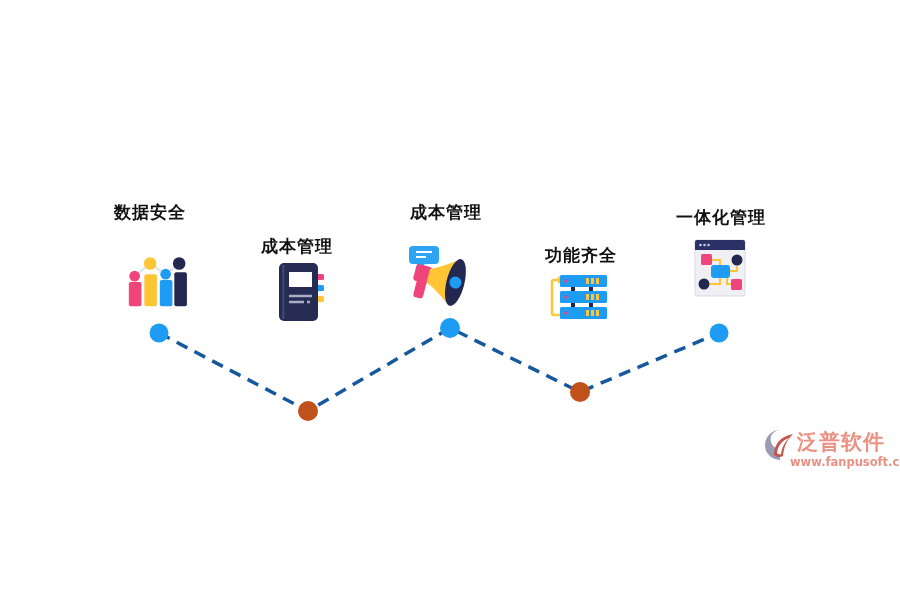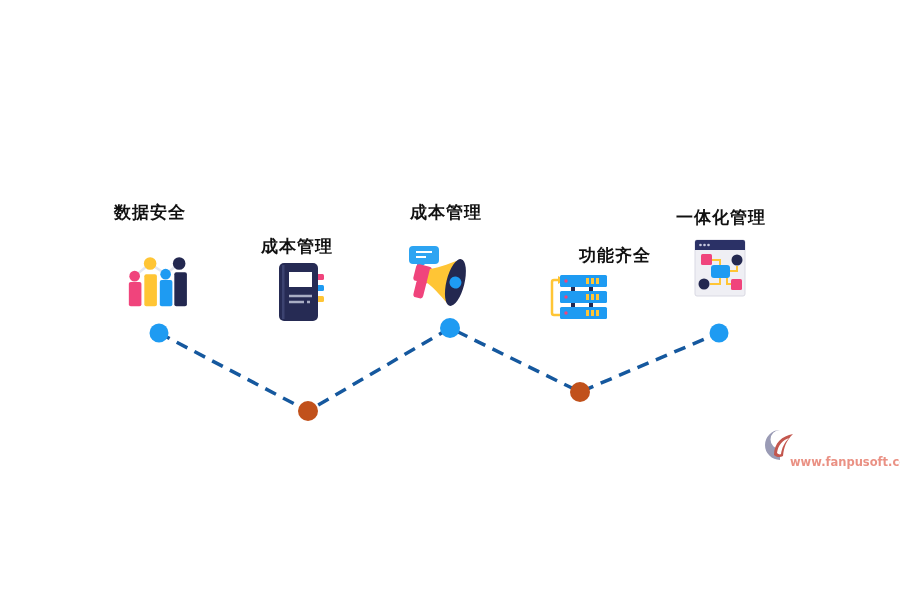--- a/index.html
+++ b/index.html
@@ -17,21 +17,21 @@
     transform: translateX(-50%);
     font-size: 17px;
     font-weight: bold;
     color: #111111;
     white-space: nowrap;
     letter-spacing: 1px;
   }
   .lbl-1 { left: 150px; top: 201px; }
   .lbl-2 { left: 297px; top: 235px; }
   .lbl-3 { left: 446px; top: 201px; text-align: right; }
-  .lbl-4 { left: 615px; top: 244px; }
+  .lbl-4 { left: 581px; top: 244px; }
   .lbl-5 { left: 721px; top: 206px; }
 
   .feature-icon { position: absolute; }
   .ico-1 { left: 121px; top: 250px; }
   .ico-2 { left: 272px; top: 261px; }
   .ico-3 { left: 405px; top: 241px; }
   .ico-4 { left: 545px; top: 273px; }
   .ico-5 { left: 694px; top: 237px; }
 
   .line-layer {
@@ -171,16 +171,17 @@
     <circle cx="10" cy="47" r="5.5" fill="#232850"></circle>
     <rect x="37" y="42" width="11" height="11" rx="1.5" fill="#f0447c"></rect>
   </svg>
 
   <div class="watermark">
     <svg class="wm-logo" width="32" height="32" viewBox="0 0 32 32">
       <path d="M16,1 A15,15 0 0 0 1,16 A15,15 0 0 0 16,31 L16,20 A8,8 0 0 1 16,1 Z" fill="#9a9bb5"></path>
       <path d="M10,26 C10,14 18,7 29,5 C22,12 20,18 19,27 C16,29 12,28 10,26 Z" fill="#c3564d"></path>
       <path d="M13,24 C14,16 19,11 25,9 C20,14 18,19 17,25 C16,26 14,25 13,24 Z" fill="#ffffff"></path>
     </svg>
+    <div class="wm-brand">泛普软件</div>
     <div class="wm-url">www.fanpusoft.com</div>
   </div>
 
 </div>
 
 </body></html>

